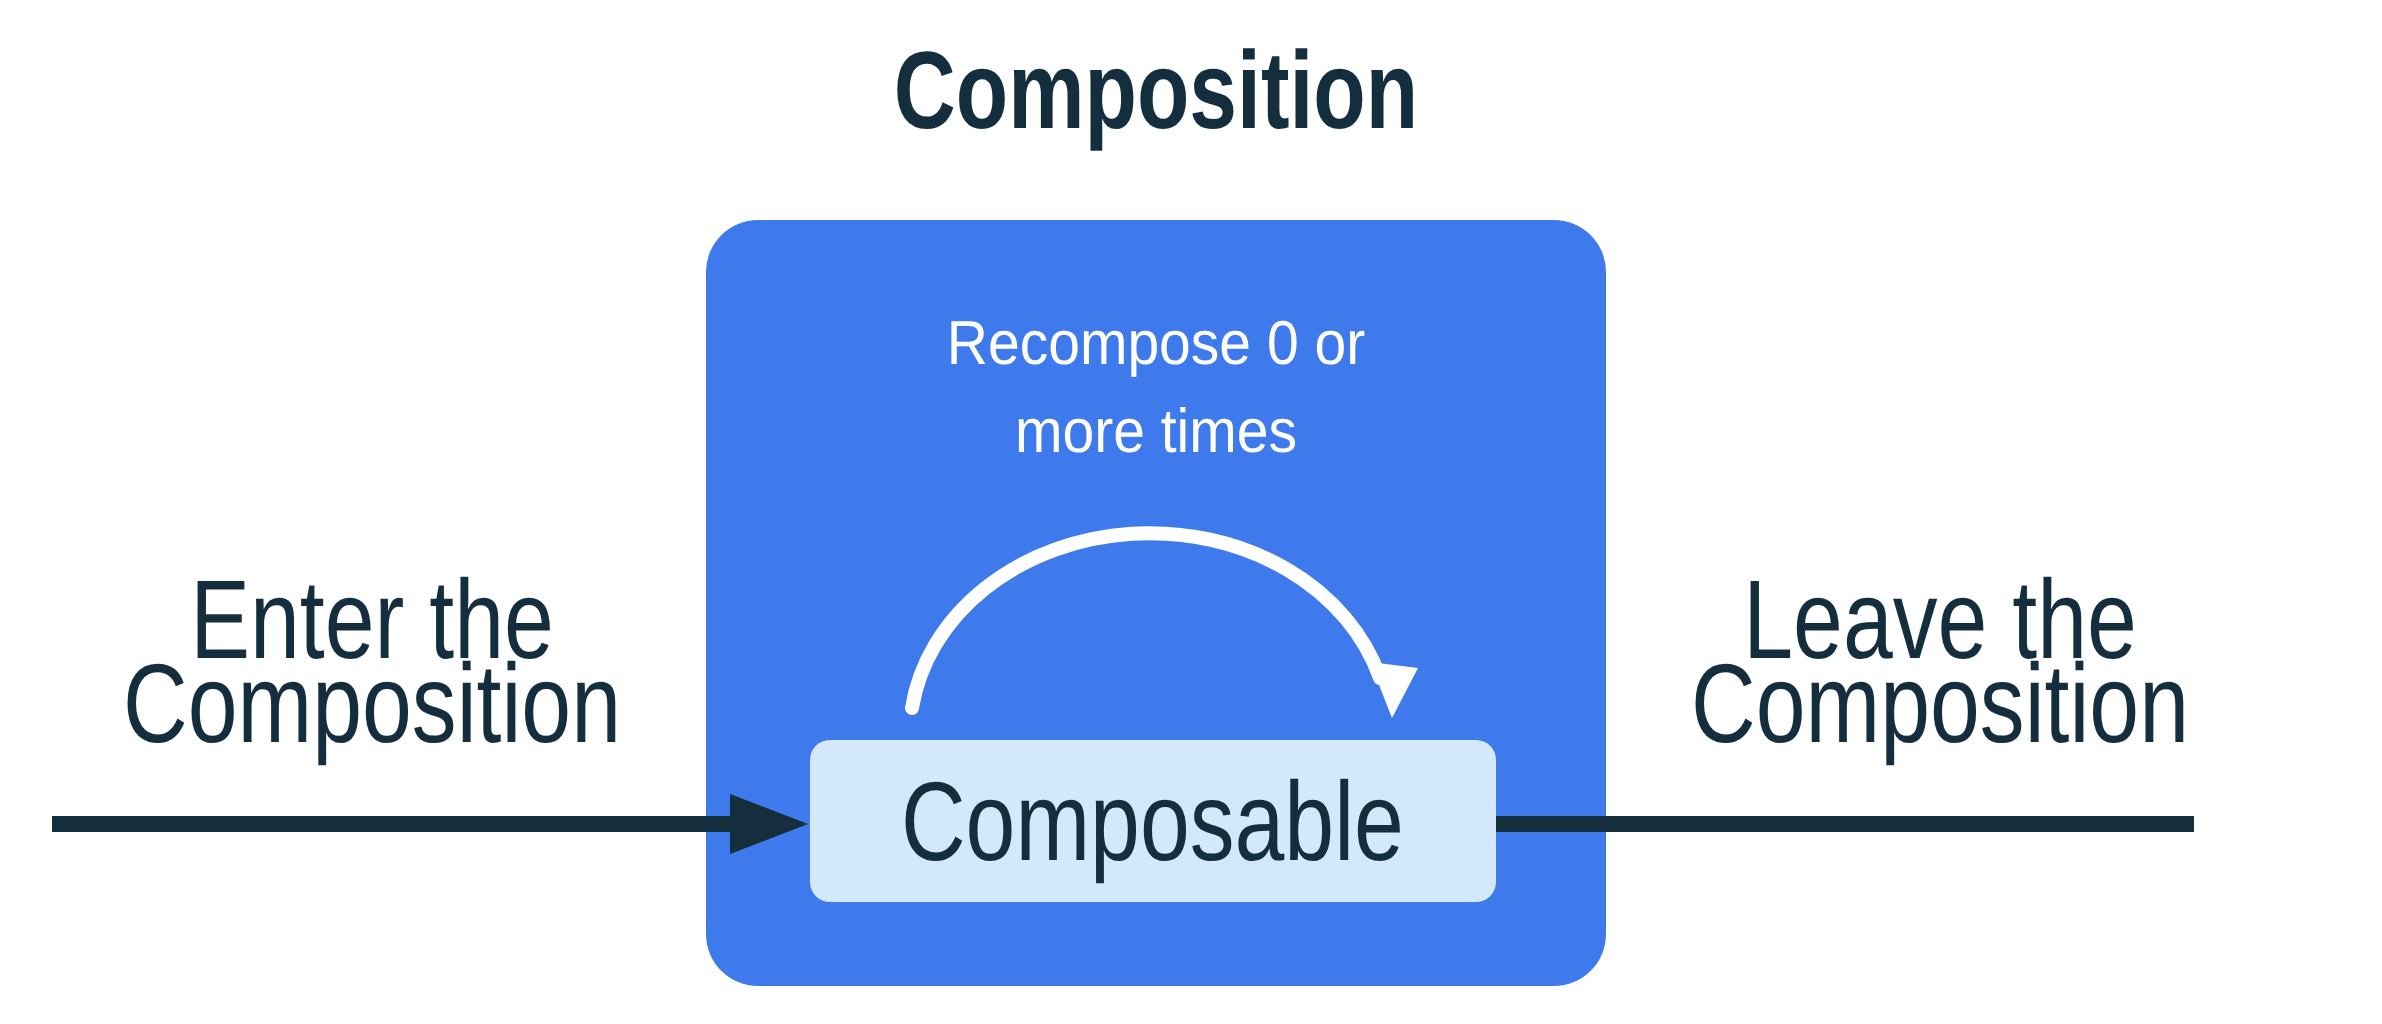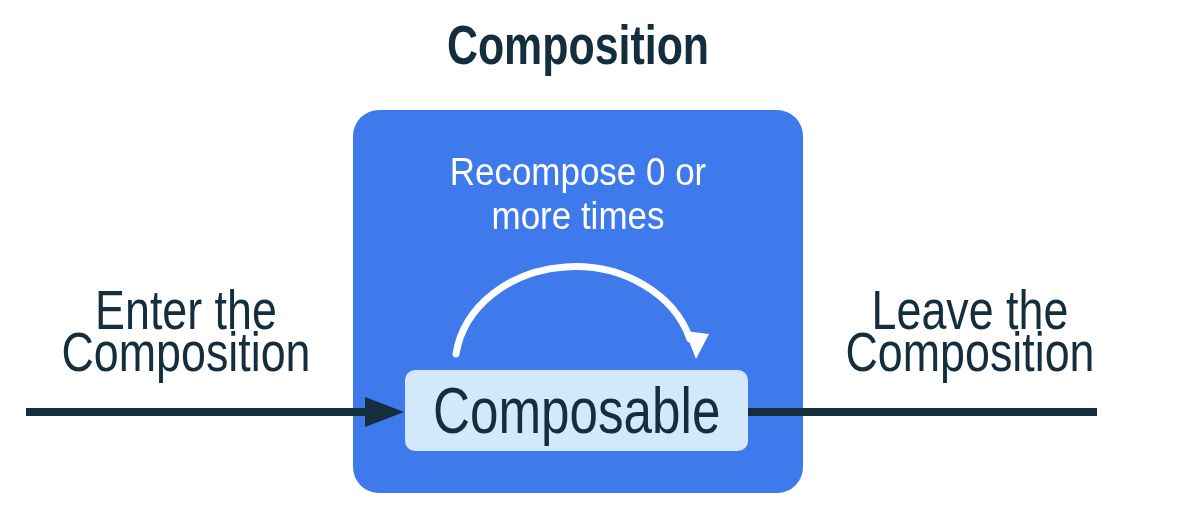--- a/index.html
+++ b/index.html
@@ -39,41 +39,41 @@
     border-radius: 26px;
   }
 
   .recompose {
     position: absolute;
     left: 0;
     right: 0;
     top: 40px;
     text-align: center;
     color: var(--white, #ffffff);
-    font-size: 38px;
+    font-size: 31px;
     line-height: 44px;
     font-weight: 400;
   }
 
   
   .composable-node {
     position: absolute;
     left: 405px;
     top: 370px;
     width: 343px;
     height: 81px;
     background: var(--light-blue, #d3e8fb);
     border-radius: 10px;
     display: flex;
     align-items: center;
     justify-content: center;
   }
   .composable-node .label {
     color: var(--navy, #142e3e);
-    font-size: 64px;
+    font-size: 56px;
     line-height: 1;
     white-space: nowrap;
   }
 
   
   .side-label {
     position: absolute;
     top: 289px;
     transform: translateX(-50%);
     color: var(--navy, #142e3e);

